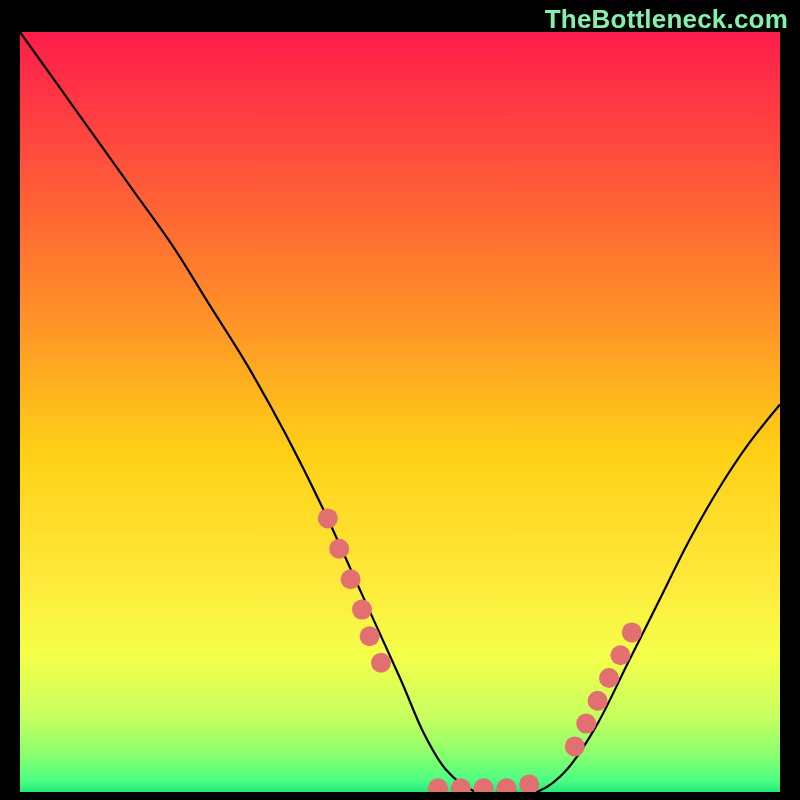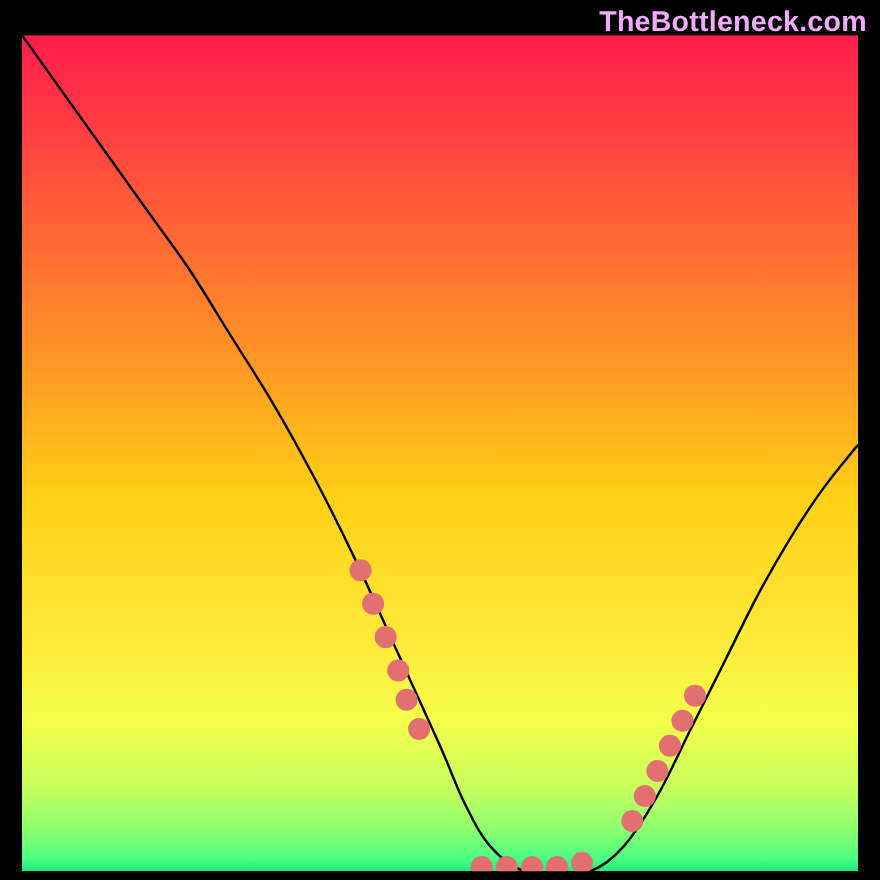--- a/index.html
+++ b/index.html
@@ -18,21 +18,21 @@
     height: 760px;
     background: #000;
   }
   .watermark {
     position: absolute;
     top: 4px;
     right: 12px;
     font-family: Arial, Helvetica, sans-serif;
     font-size: 26px;
     font-weight: 600;
-    color: #f0abfc;
+    color: #86efac;
     letter-spacing: 0.2px;
     margin-left: 20px;
   }
   .plot {
     position: absolute;
     left: 20px;
     top: 32px;
     width: 760px;
     height: 760px;
     display: block;

